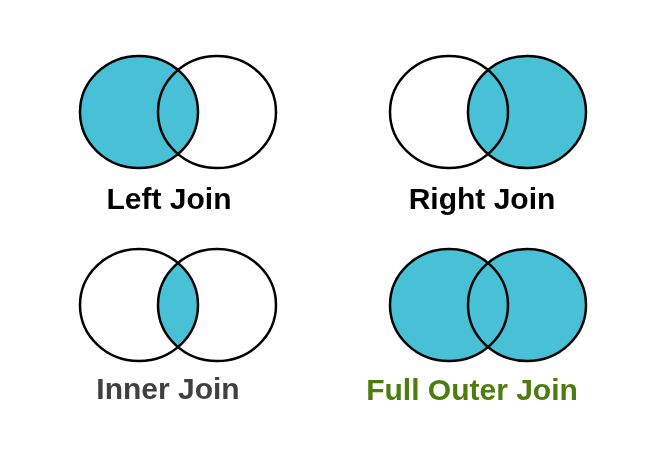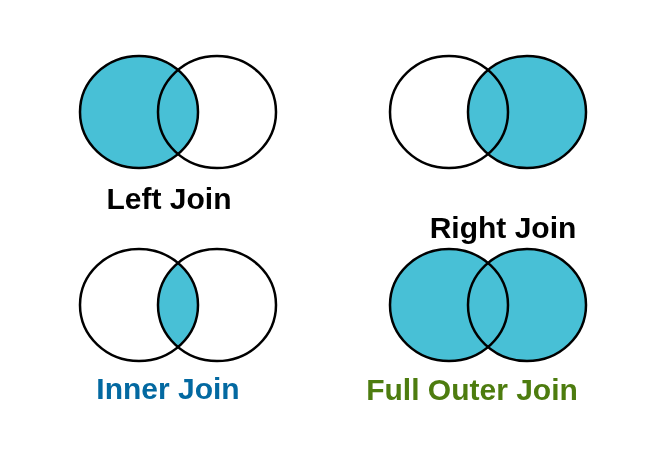--- a/index.html
+++ b/index.html
@@ -33,21 +33,21 @@
     width: 240px;
     text-align: center;
     font-size: 30px;
     font-weight: 700;
     line-height: 35px;
     color: #000;
     letter-spacing: 0px;
     white-space: nowrap;
   }
   .label-pos-1 { left: 49px;  top: 181px; }
-  .label-pos-2 { left: 383px; top: 181px; margin-top: 29px; }
+  .label-pos-2 { left: 362px; top: 181px; }
   .label-pos-3 { left: 48px;  top: 371px; }
   .label-pos-4 { left: 354px; top: 372px; width: 236px; white-space: normal; }
   .outline {
     fill: none;
     stroke-width: 2.5px;
   }
 </style>
 </head>
 <body style="background: rgb(255, 255, 255);">
 
@@ -76,21 +76,21 @@
   </div>
 
   <div class="panel">
     <svg class="venn venn-pos-3" width="200" height="120" viewBox="0 0 200 120">
       <ellipse cx="61" cy="60" rx="59" ry="56" fill="none"></ellipse>
       <ellipse cx="139" cy="60" rx="59" ry="56" fill="none"></ellipse>
       <path d="M100,18 A59,56 0 0 1 100,102 A59,56 0 0 1 100,18 Z" fill="#48C0D6"></path>
       <ellipse class="outline" cx="61" cy="60" rx="59" ry="56" stroke="#000000"></ellipse>
       <ellipse class="outline" cx="139" cy="60" rx="59" ry="56" stroke="#000000"></ellipse>
     </svg>
-    <div class="join-label label-pos-3" style="color: #0369a1;">Inner Join</div>
+    <div class="join-label label-pos-3" style="color: #404040;">Inner Join</div>
   </div>
 
   <div class="panel">
     <svg class="venn venn-pos-4" width="200" height="120" viewBox="0 0 200 120">
       <ellipse cx="61" cy="60" rx="59" ry="56" fill="#48C0D6"></ellipse>
       <ellipse cx="139" cy="60" rx="59" ry="56" fill="#48C0D6"></ellipse>
       <path d="M100,18 A59,56 0 0 1 100,102 A59,56 0 0 1 100,18 Z" fill="none"></path>
       <ellipse class="outline" cx="61" cy="60" rx="59" ry="56" stroke="#000000"></ellipse>
       <ellipse class="outline" cx="139" cy="60" rx="59" ry="56" stroke="#000000"></ellipse>
     </svg>

